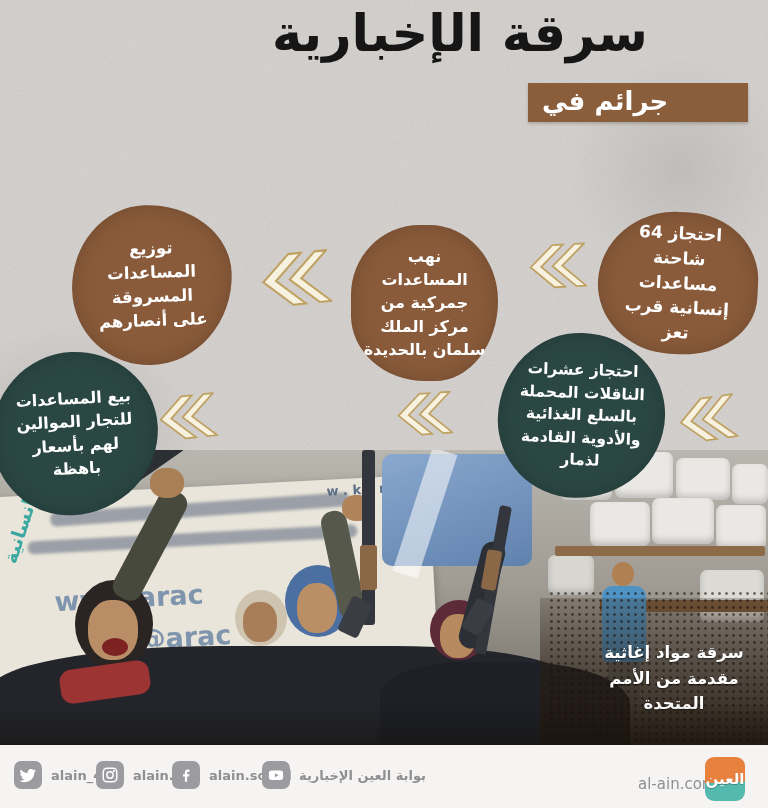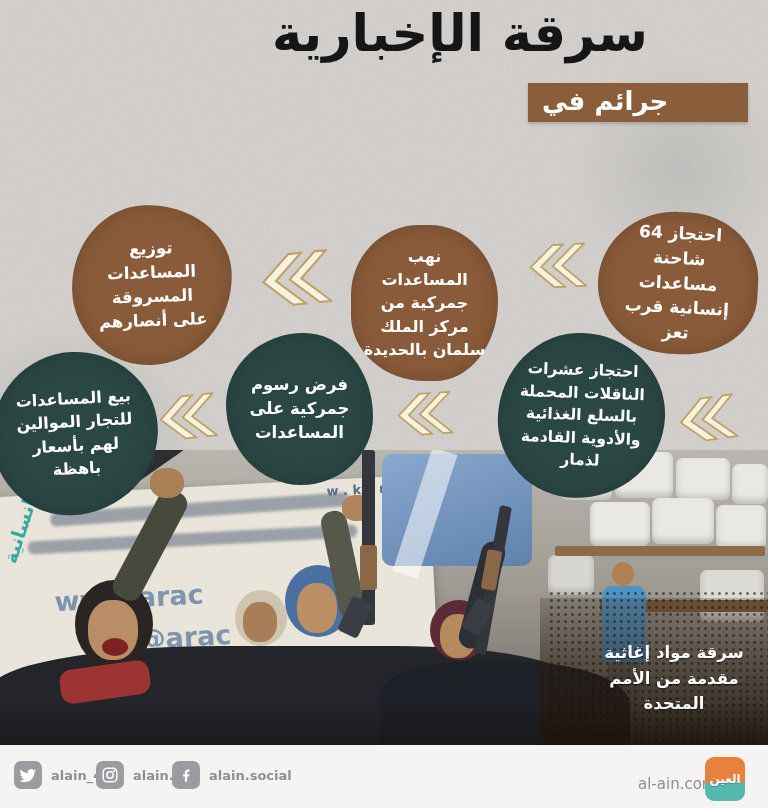--- a/index.html
+++ b/index.html
@@ -96,21 +96,21 @@
   .social-item { position:absolute; top:16px; display:flex; align-items:center; gap:9px; cursor:pointer; }
   .tile { width:28px; height:28px; border-radius:7px; background:#9c9ca0; display:flex;
           align-items:center; justify-content:center; flex:0 0 auto; }
   .tile svg { width:18px; height:18px; display:block; }
   .handle { color:#8f8f93; font-size:13px; font-weight:bold; }
   .handle.ar { direction:rtl; }
   .site { position:absolute; left:638px; top:30px; color:#8f8f93; font-size:15px; }
   .logo { position:absolute; left:705px; top:12px; width:40px; height:44px; border-radius:9px;
           background:linear-gradient(178deg,#e8803e 0 57%, #55b9af 57% 100%);
           display:flex; align-items:center; justify-content:center; }
-  .logo span { color:#fff; font-weight:bold; font-size:12px; direction:rtl; text-shadow:0 1px 1px rgba(0,0,0,.25); }
+  .logo span { color:#fff; font-weight:bold; font-size:15px; direction:rtl; text-shadow:0 1px 1px rgba(0,0,0,.25); }
 </style>
 </head>
 <body>
 
 <div id="app">
 
   <svg class="texture-svg" width="768" height="745">
     <filter id="speck">
       <feTurbulence type="fractalNoise" baseFrequency="0.7" numOctaves="2" seed="7"></feTurbulence>
       <feColorMatrix type="matrix" values="0 0 0 0 0.25  0 0 0 0 0.25  0 0 0 0 0.25  0 0 0 0.3 0"></feColorMatrix>
@@ -129,23 +129,20 @@
     <span>احتجاز 64 شاحنة مساعدات إنسانية قرب تعز</span>
   </div>
   <div class="bubble brown bb2">
     <span>نهب المساعدات جمركية من مركز الملك سلمان بالحديدة</span>
   </div>
   <div class="bubble brown bb3">
     <span>توزيع المساعدات المسروقة على أنصارهم</span>
   </div>
   <div class="bubble green bb4">
     <span>احتجاز عشرات الناقلات المحملة بالسلع الغذائية والأدوية القادمة لذمار</span>
-  </div>
-  <div class="bubble green bb5">
-    <span>فرض رسوم جمركية على المساعدات</span>
   </div>
   <div class="bubble green bb6">
     <span>بيع المساعدات للتجار الموالين لهم بأسعار باهظة</span>
   </div>
 
   <svg class="chev ch1" viewBox="0 0 66 50">
     <path d="M29 1 L3 25 L29 49 L41 49 L15 25 L41 1 Z" fill="#f7f1df" stroke="#bfa263" stroke-width="2"></path>
     <path d="M54 1 L28 25 L54 49 L65 49 L39 25 L65 1 Z" fill="#f7f1df" stroke="#bfa263" stroke-width="2"></path>
   </svg>
   <svg class="chev ch2" viewBox="0 0 66 50">
@@ -246,19 +243,28 @@
       <span class="handle">alain.4u</span>
     </div>
     <div class="social-item" style="left:172px;">
       <span class="tile">
         <svg viewBox="0 0 24 24" fill="#fff">
             <path d="M13.5 21v-7h2.6l.4-3h-3V9.1c0-.9.25-1.5 1.55-1.5h1.65V4.9c-.3-.04-1.2-.12-2.3-.12-2.3 0-3.9 1.4-3.9 4v2.2H8v3h2.5v7z"></path>
           </svg>
       </span>
       <span class="handle">alain.social</span>
     </div>
+    <div class="social-item" style="left:262px;">
+      <span class="tile">
+        <svg viewBox="0 0 24 24">
+            <rect x="2.5" y="6" width="19" height="12.5" rx="3.5" fill="#fff"></rect>
+            <path d="M10.5 9.5v5.5l5-2.75z" fill="#9c9ca0"></path>
+          </svg>
+      </span>
+      <span class="handle ar">بوابة العين الإخبارية</span>
+    </div>
     <div class="site">al-ain.com</div>
     <div class="logo">
       <span>العين</span>
     </div>
   </div>
 
 </div>
 
 </body></html>

